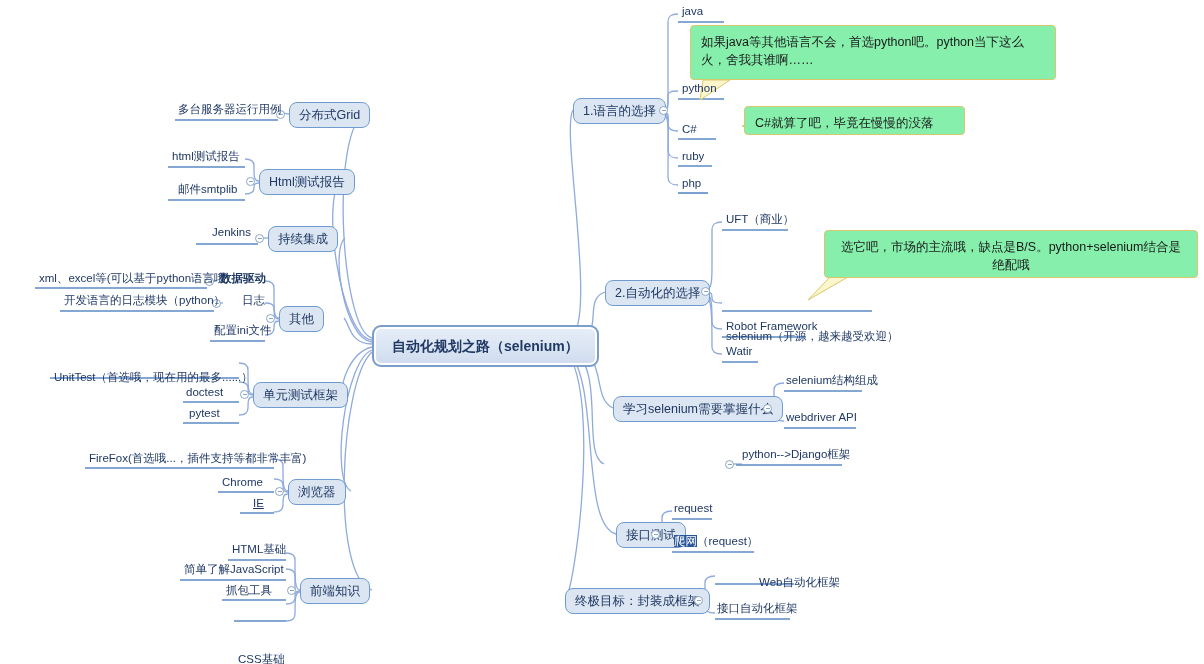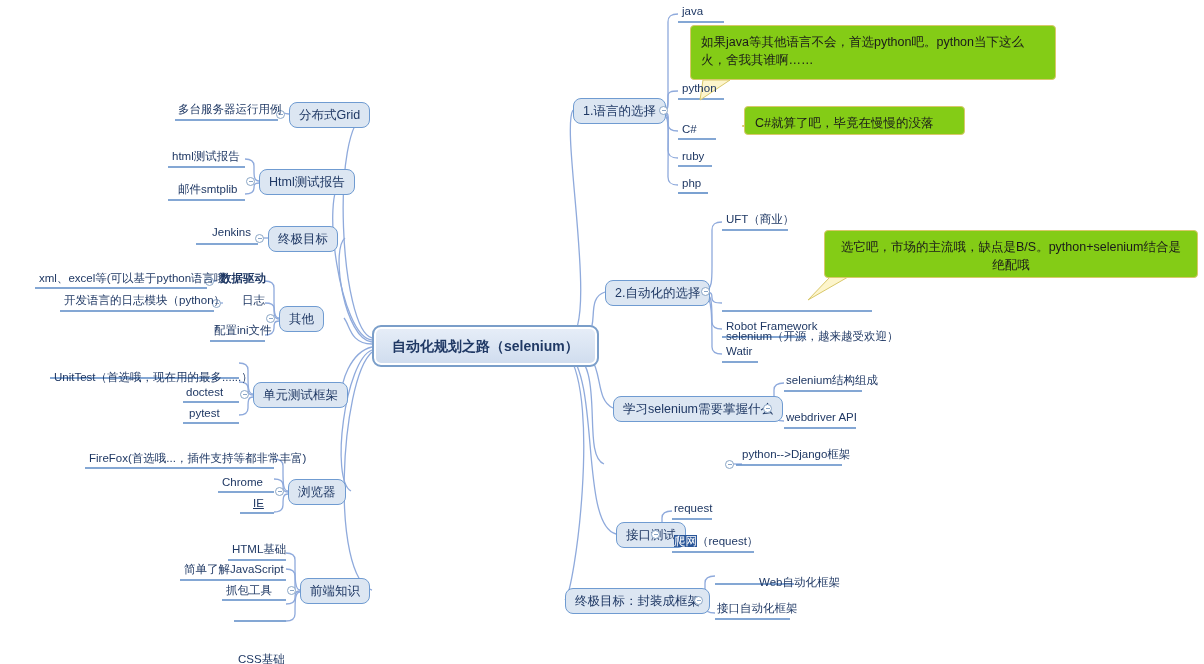--- a/index.html
+++ b/index.html
@@ -56,21 +56,21 @@
     text-align: left;
   }
   .leaf-node .hl {
     background: #2a5699;
     color: #ffffff;
   }
   
   .callout {
     position: absolute;
     box-sizing: border-box;
-    background: #84cc16;
+    background: #86efac;
     border: 1px solid #d9c86a;
     border-radius: 4px;
     color: #1a1a1a;
     font-size: 12.5px;
     line-height: 1.45;
     padding: 7px 10px;
     white-space: normal;
   }
   .collapse-dot {
     position: absolute;
@@ -294,21 +294,21 @@
 
   <div class="node leaf-node" style="left:715px; top:576px;margin-left:42px;">Web自动化框架</div>
   <div class="node leaf-node" style="left:715px; top:602px;">接口自动化框架</div>
 
   <div class="node box-node" style="left:289px; top:102px;">分布式Grid</div>
   <div class="collapse-dot" style="left:276px; top:110px;"></div>
 
   <div class="node box-node" style="left:259px; top:169px;">Html测试报告</div>
   <div class="collapse-dot" style="left:246px; top:177px;"></div>
 
-  <div class="node box-node" style="left:268px; top:226px;">终极目标</div>
+  <div class="node box-node" style="left:268px; top:226px;">持续集成</div>
   <div class="collapse-dot" style="left:255px; top:234px;"></div>
 
   <div class="node box-node" style="left:279px; top:306px;">其他</div>
   <div class="collapse-dot" style="left:266px; top:314px;"></div>
 
   <div class="node box-node" style="left:253px; top:382px;">单元测试框架</div>
   <div class="collapse-dot" style="left:240px; top:390px;"></div>
 
   <div class="node box-node" style="left:288px; top:479px;">浏览器</div>
   <div class="collapse-dot" style="left:275px; top:487px;"></div>

